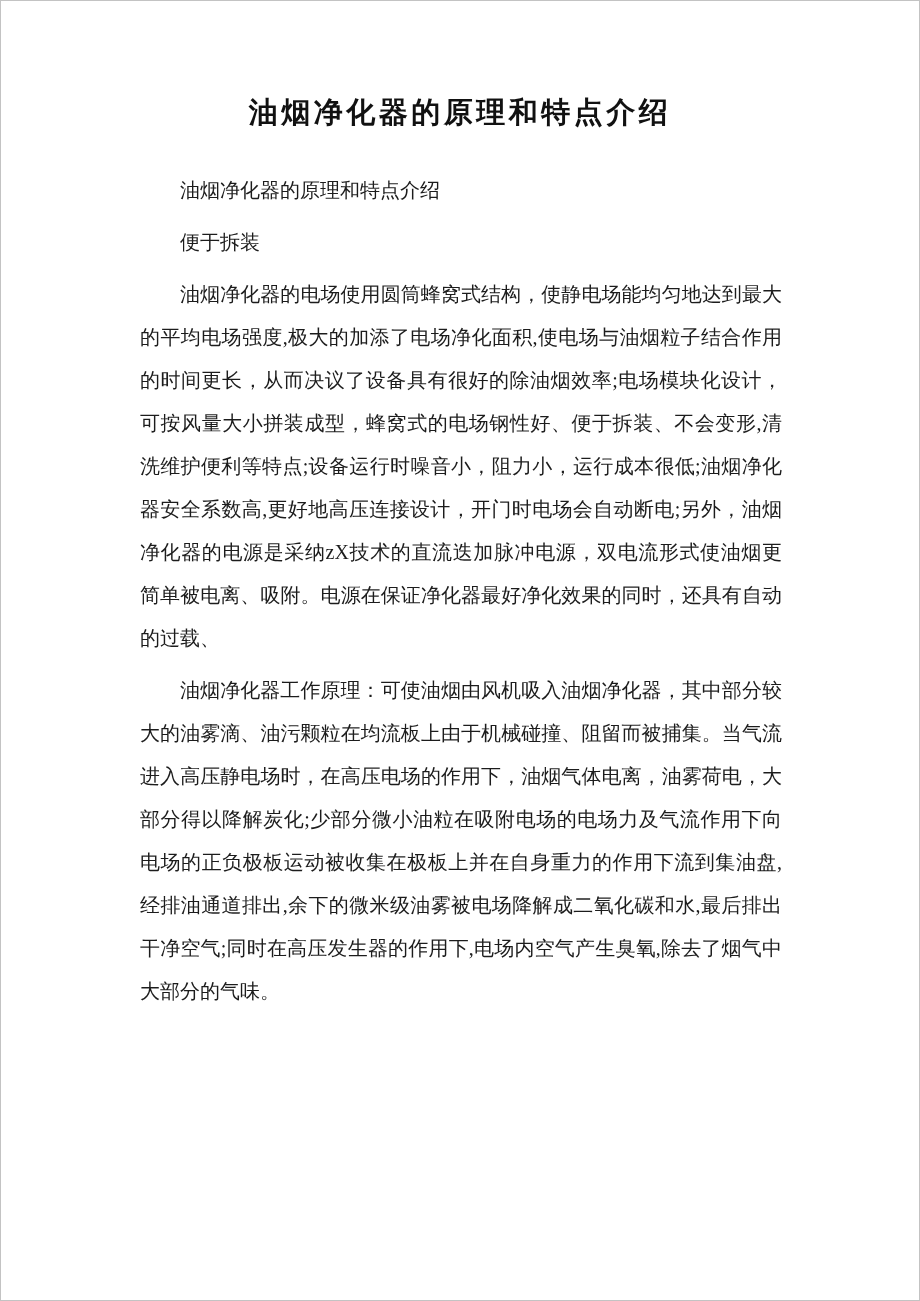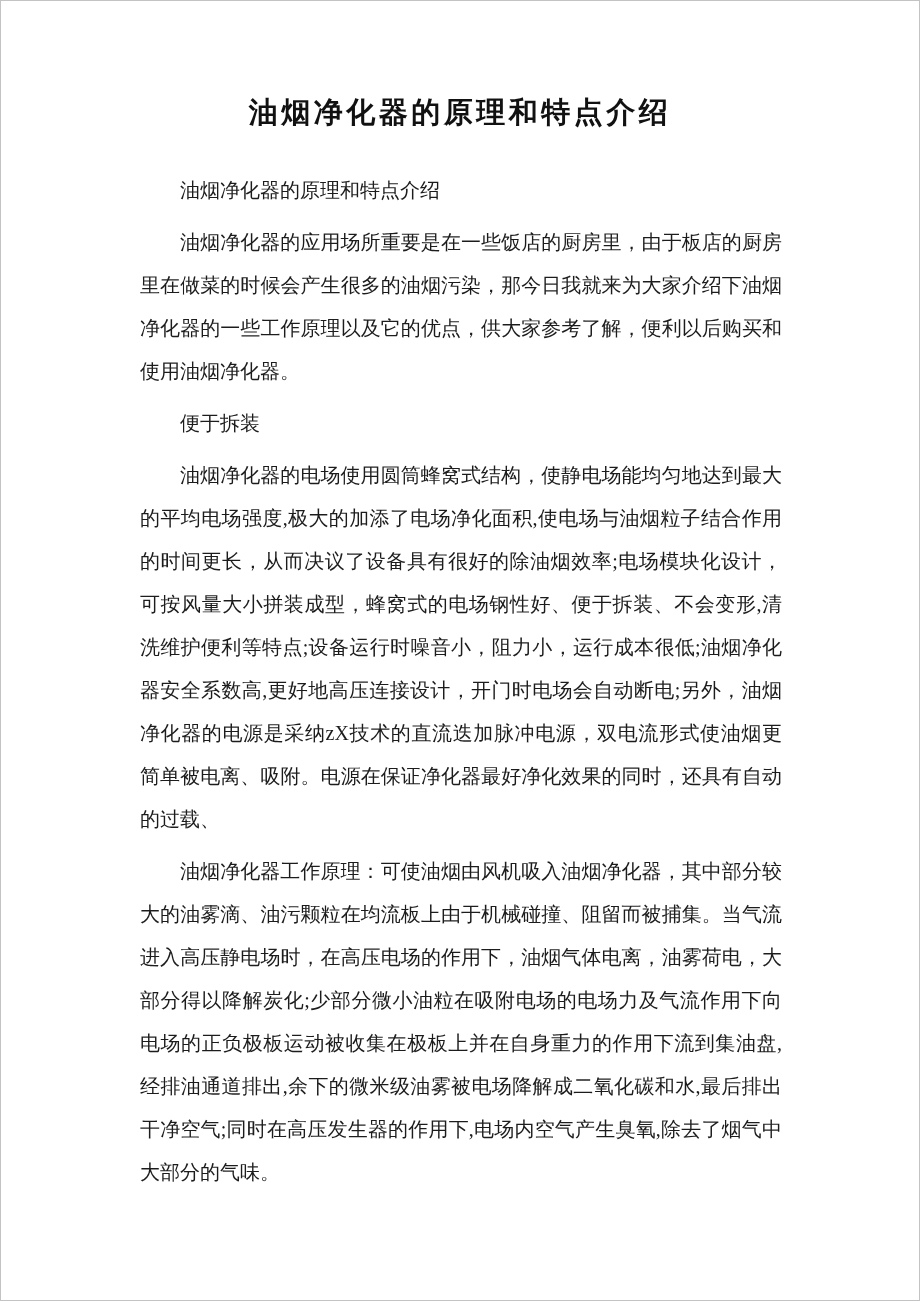--- a/index.html
+++ b/index.html
@@ -45,18 +45,17 @@
   }
 </style>
 </head>
 <body>
 
 <div class="page">
   <h1 class="doc-title">油烟净化器的原理和特点介绍</h1>
 
   <div class="doc-body">
     <p class="para">油烟净化器的原理和特点介绍</p>
-    <p class="para">油烟净化器的应用场所重要是在一些饭店的厨房里，由于板店的厨房里在做菜的时候会产生很多的油烟污染，那今日我就来为大家介绍下油烟净化器的一些工作原理以及它的优点，供大家参考了解，便利以后购买和使用油烟净化器。</p>
     <p class="para">便于拆装</p>
     <p class="para">油烟净化器的电场使用圆筒蜂窝式结构，使静电场能均匀地达到最大的平均电场强度,极大的加添了电场净化面积,使电场与油烟粒子结合作用的时间更长，从而决议了设备具有很好的除油烟效率;电场模块化设计，可按风量大小拼装成型，蜂窝式的电场钢性好、便于拆装、不会变形,清洗维护便利等特点;设备运行时噪音小，阻力小，运行成本很低;油烟净化器安全系数高,更好地高压连接设计，开门时电场会自动断电;另外，油烟净化器的电源是采纳zX技术的直流迭加脉冲电源，双电流形式使油烟更简单被电离、吸附。电源在保证净化器最好净化效果的同时，还具有自动的过载、</p>
     <p class="para">油烟净化器工作原理：可使油烟由风机吸入油烟净化器，其中部分较大的油雾滴、油污颗粒在均流板上由于机械碰撞、阻留而被捕集。当气流进入高压静电场时，在高压电场的作用下，油烟气体电离，油雾荷电，大部分得以降解炭化;少部分微小油粒在吸附电场的电场力及气流作用下向电场的正负极板运动被收集在极板上并在自身重力的作用下流到集油盘,经排油通道排出,余下的微米级油雾被电场降解成二氧化碳和水,最后排出干净空气;同时在高压发生器的作用下,电场内空气产生臭氧,除去了烟气中大部分的气味。</p>
   </div>
 </div>
 
 </body></html>

